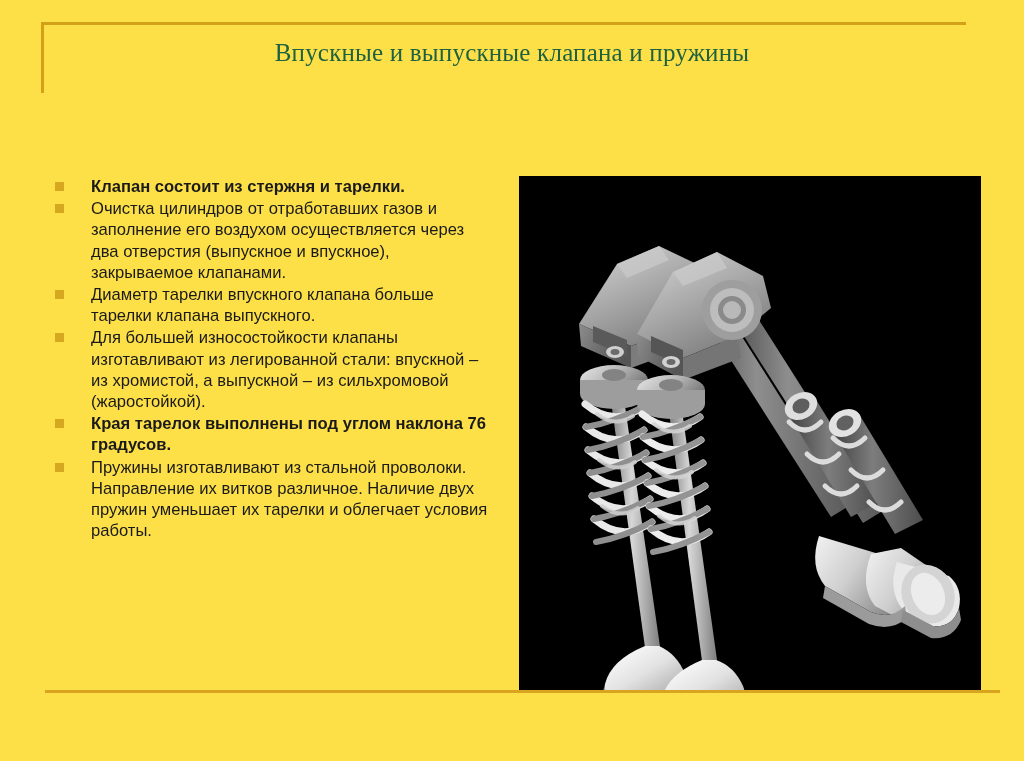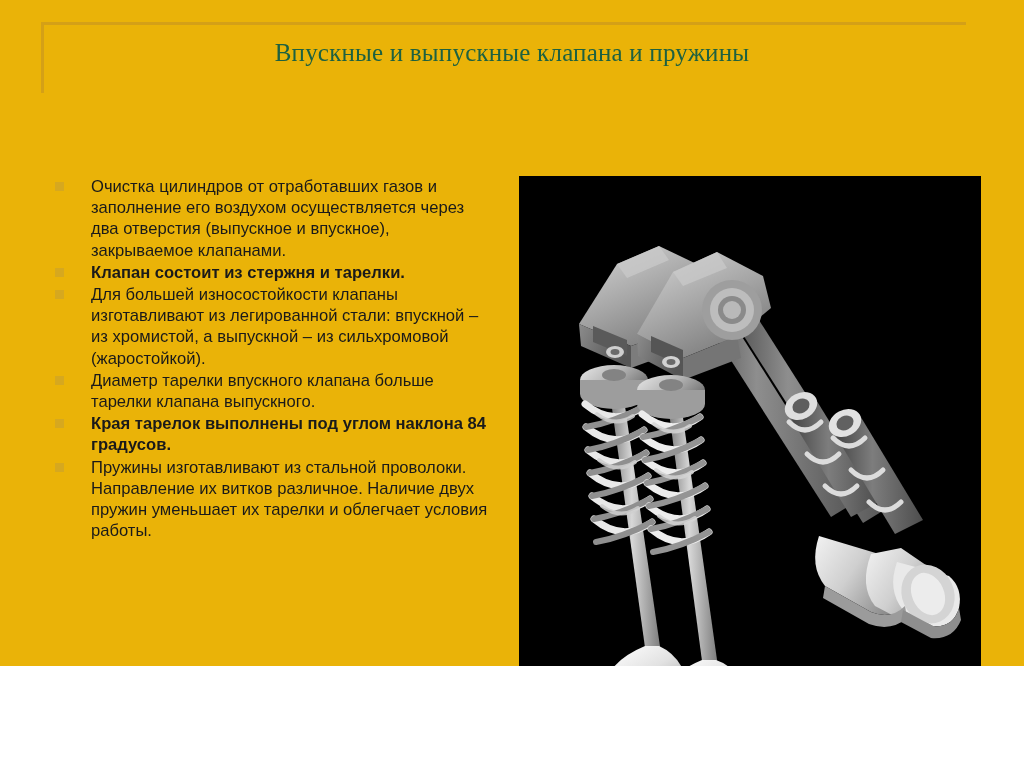--- a/index.html
+++ b/index.html
@@ -8,22 +8,22 @@
     padding: 0;
     background: #ffffff;
   }
   body {
     font-family: "Liberation Sans", sans-serif;
     -webkit-font-smoothing: antialiased;
   }
   #slide {
     position: relative;
     width: 1024px;
-    height: 666px;
-    background: #eab308;
+    height: 761px;
+    background: #fde047;
     overflow: hidden;
   }
 
   
   .rule-top {
     position: absolute;
     left: 41px;
     top: 22px;
     width: 925px;
     height: 3px;
@@ -114,43 +114,43 @@
 <div id="slide">
 
   <div class="rule-top"></div>
   <div class="rule-left"></div>
   <div class="rule-bottom"></div>
 
   <div class="title">Впускные и выпускные клапана и пружины</div>
 
   <div class="body-list">
 
+    <div class="bullet-row bold">
+      <span class="bullet-mark"></span>
+      <span class="bullet-text">Клапан состоит из стержня и тарелки.</span>
+    </div>
+
     <div class="bullet-row">
       <span class="bullet-mark"></span>
       <span class="bullet-text">Очистка цилиндров от отработавших газов и заполнение его воздухом осуществляется через два отверстия (выпускное и впускное), закрываемое клапанами.</span>
     </div>
 
+    <div class="bullet-row">
+      <span class="bullet-mark"></span>
+      <span class="bullet-text">Диаметр тарелки впускного клапана больше тарелки клапана выпускного.</span>
+    </div>
+
+    <div class="bullet-row">
+      <span class="bullet-mark"></span>
+      <span class="bullet-text">Для большей износостойкости клапаны изготавливают из легированной стали: впускной – из хромистой, а выпускной – из сильхромовой (жаростойкой).</span>
+    </div>
+
     <div class="bullet-row bold">
       <span class="bullet-mark"></span>
-      <span class="bullet-text">Клапан состоит из стержня и тарелки.</span>
-    </div>
-
-    <div class="bullet-row">
-      <span class="bullet-mark"></span>
-      <span class="bullet-text">Для большей износостойкости клапаны изготавливают из легированной стали: впускной – из хромистой, а выпускной – из сильхромовой (жаростойкой).</span>
-    </div>
-
-    <div class="bullet-row">
-      <span class="bullet-mark"></span>
-      <span class="bullet-text">Диаметр тарелки впускного клапана больше тарелки клапана выпускного.</span>
-    </div>
-
-    <div class="bullet-row bold">
-      <span class="bullet-mark"></span>
-      <span class="bullet-text">Края тарелок выполнены под углом наклона 84 градусов.</span>
+      <span class="bullet-text">Края тарелок выполнены под углом наклона 76 градусов.</span>
     </div>
 
     <div class="bullet-row">
       <span class="bullet-mark"></span>
       <span class="bullet-text">Пружины изготавливают из стальной проволоки. Направление их витков различное. Наличие двух пружин уменьшает их тарелки и облегчает условия работы.</span>
     </div>
 
   </div>
 
   <div class="picture-frame">

